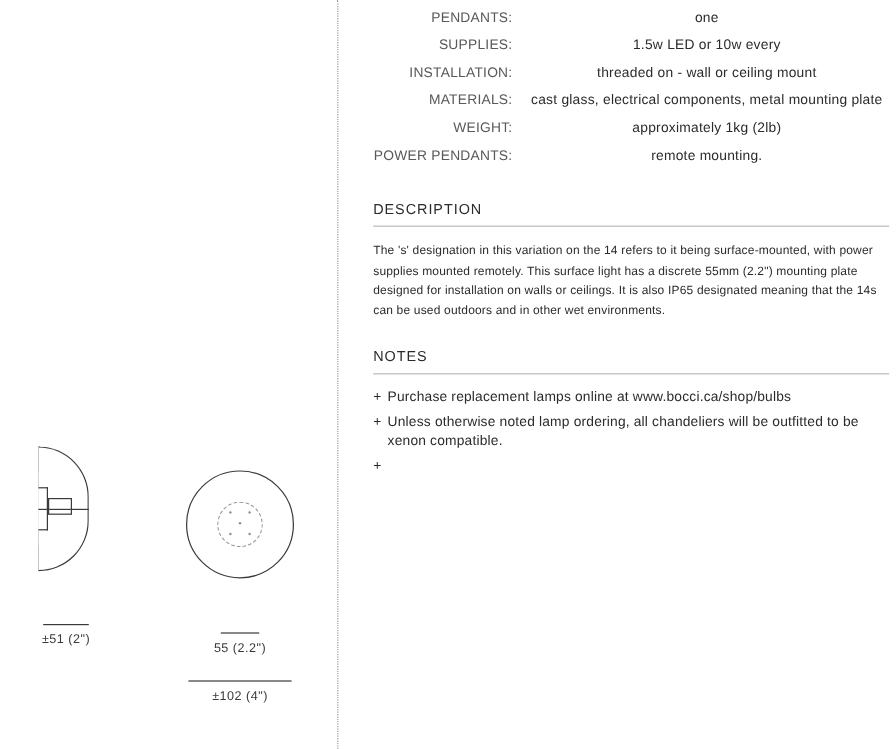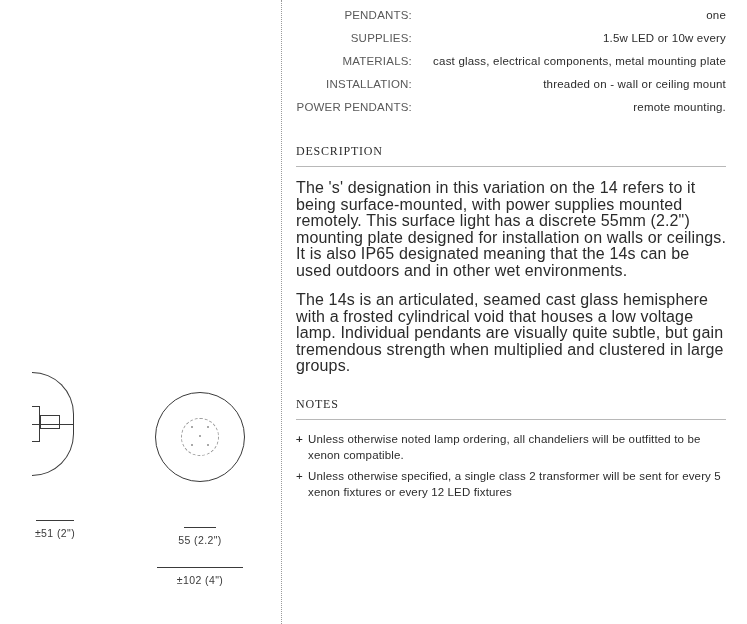--- a/index.html
+++ b/index.html
@@ -169,21 +169,21 @@
   .dim-plan-outer {
     left: 152px;
     top: 567px;
     width: 96px;
   }
   .dim-plan-outer .rule { width: 86px; }
 
   
   .content {
     position: absolute;
-    left: 296px;
+    left: 311px;
     top: 0;
     width: 430px;
     height: 624px;
   }
 
   .spec-table {
     margin-top: 7px;
     width: 430px;
     border-collapse: collapse;
   }
@@ -196,42 +196,41 @@
     letter-spacing: 0.2px;
   }
   .spec-table td.label {
     text-align: right;
     white-space: nowrap;
     color: #595959;
     width: 116px;
     padding-right: 10px;
   }
   .spec-table td.value {
-    text-align: right;
+    text-align: center;
     color: #2b2b2b;
   }
 
   h2.section {
     font-size: 12px;
     font-weight: normal;
     letter-spacing: 0.8px;
     color: #2b2b2b;
     margin: 22px 0 0 0;
     padding: 0 0 0 0;
-    font-family: Liberation Serif, serif;
   }
   .rule-under {
     margin-top: 7px;
     height: 0;
     border-top: 1px solid #b8b8b8;
     width: 430px;
   }
 
   p.body {
-    font-size: 16px;
+    font-size: 10px;
     line-height: 16.5px;
     color: #2b2b2b;
     margin: 13px 0 0 0;
     letter-spacing: 0.15px;
     width: 430px;
   }
 
   ul.notes {
     list-style: none;
     margin: 11px 0 0 0;
@@ -303,50 +302,53 @@
       <tbody>
         <tr>
           <td class="label">PENDANTS:</td>
           <td class="value">one</td>
         </tr>
         <tr>
           <td class="label">SUPPLIES:</td>
           <td class="value">1.5w LED or 10w every</td>
         </tr>
         <tr>
+          <td class="label">INSTALLATION:</td>
+          <td class="value">threaded on - wall or ceiling mount</td>
+        </tr>
+        <tr>
           <td class="label">MATERIALS:</td>
           <td class="value">cast glass, electrical components, metal mounting plate</td>
         </tr>
         <tr>
-          <td class="label">INSTALLATION:</td>
-          <td class="value">threaded on - wall or ceiling mount</td>
+          <td class="label">WEIGHT:</td>
+          <td class="value">approximately 1kg (2lb)</td>
         </tr>
         <tr>
           <td class="label">POWER PENDANTS:</td>
           <td class="value">remote mounting.</td>
         </tr>
       </tbody>
     </table>
 
     <h2 class="section">DESCRIPTION</h2>
     <div class="rule-under"></div>
     <p class="body">The 's' designation in this variation on the 14 refers to it being surface-mounted, with power supplies mounted remotely. This surface light has a discrete 55mm (2.2") mounting plate designed for installation on walls or ceilings. It is also IP65 designated meaning that the 14s can be used outdoors and in other wet environments.</p>
-    <p class="body">The 14s is an articulated, seamed cast glass hemisphere with a frosted cylindrical void that houses a low voltage lamp. Individual pendants are visually quite subtle, but gain tremendous strength when multiplied and clustered in large groups.</p>
 
     <h2 class="section">NOTES</h2>
     <div class="rule-under"></div>
     <ul class="notes">
       <li>
         <span class="plus">+</span>
+        <span>Purchase replacement lamps online at www.bocci.ca/shop/bulbs</span>
       </li>
       <li>
         <span class="plus">+</span>
         <span>Unless otherwise noted lamp ordering, all chandeliers will be outfitted to be xenon compatible.</span>
       </li>
       <li>
         <span class="plus">+</span>
-        <span>Unless otherwise specified, a single class 2 transformer will be sent for every 5 xenon fixtures or every 12 LED fixtures</span>
       </li>
     </ul>
 
   </div>
 
 </div>
 
 </body></html>

